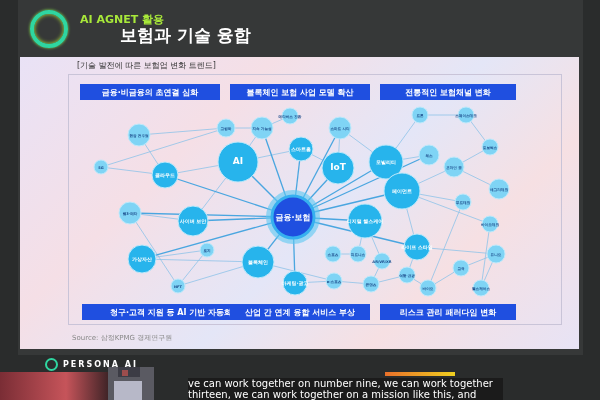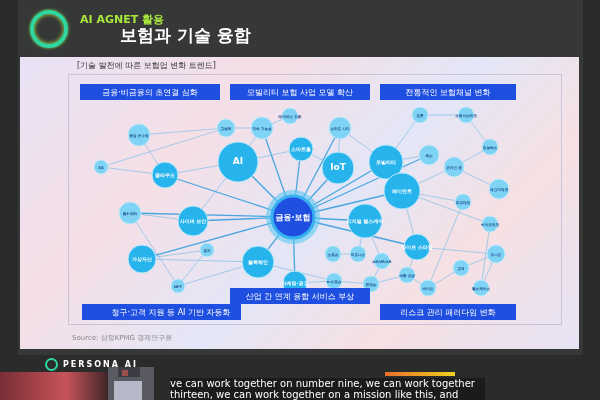--- a/index.html
+++ b/index.html
@@ -5,26 +5,26 @@
   html,body{margin:0;padding:0;}
   body{width:600px;height:400px;overflow:hidden;background:#2a2c2c;font-family:"DejaVu Sans",sans-serif;position:relative;}
   .screen{position:absolute;left:18px;top:0;width:565px;height:355px;background:#363838;}
   .header{position:absolute;left:0;top:0;width:565px;height:55px;}
   .logo-ring{position:absolute;left:12px;top:10px;width:30px;height:30px;border-radius:50%;border:4px solid #2fd6a0;box-shadow:0 0 4px #b7f03a inset,0 0 3px #8cf050;}
   .subtitle{position:absolute;left:62px;top:12px;color:#a8e83a;font-size:11px;font-weight:bold;}
   .title{position:absolute;left:62px;top:24px;color:#fff;font-size:17px;font-weight:bold;margin-left:40px;}
   .slide{position:absolute;left:2px;top:57px;width:559px;height:292px;background:linear-gradient(135deg,#e9e2f6 0%,#f5dfe6 30%,#e4e6f7 55%,#f6e0e3 75%,#e7e3f5 100%);}
   .trend-caption{position:absolute;left:57px;top:3px;font-size:8px;color:#333;}
   .frame{position:absolute;left:48px;top:17px;width:492px;height:249px;border:1px solid #c9c4d8;}
-  .band{position:absolute;height:16px;background:#1f4fe0;color:#fff;font-size:8px;font-weight:normal;display:flex;align-items:center;justify-content:center;}
+  .band{position:absolute;height:16px;background:#1f4fe0;color:#fff;font-size:8px;font-weight:bold;display:flex;align-items:center;justify-content:center;}
   .source{position:absolute;left:52px;top:276px;font-size:7px;color:#888;}
   svg.net{position:absolute;left:0;top:0;}
   .footer-brand{position:absolute;left:45px;top:358px;color:#fff;font-size:8px;letter-spacing:2px;font-weight:bold;display:flex;align-items:center;gap:5px;justify-content:center;}
   .footer-brand .dot{width:9px;height:9px;border-radius:50%;border:2px solid #2fd6a0;}
-  .caption{position:absolute;left:170px;top:378px;width:315px;height:22px;background:rgba(25,25,25,0.85);color:#fff;font-size:10px;line-height:11px;padding-left:0;overflow:hidden;white-space:nowrap;}
+  .caption{position:absolute;left:188px;top:378px;width:315px;height:22px;background:rgba(25,25,25,0.85);color:#fff;font-size:10px;line-height:11px;padding-left:0;overflow:hidden;white-space:nowrap;}
   .avatar{position:absolute;left:108px;top:367px;width:46px;height:33px;background:#5a5a62;}
   .avatar .pix1{position:absolute;left:10px;top:0;width:22px;height:10px;background:#3c3c45;}
   .avatar .pix2{position:absolute;left:14px;top:3px;width:6px;height:6px;background:#9c4d4d;}
   .avatar .pix3{position:absolute;left:6px;top:14px;width:28px;height:19px;background:#b7b8c8;}
   .glow-left{position:absolute;left:0;top:372px;width:110px;height:28px;background:linear-gradient(90deg,#7a2d35,#c6545a 60%,#3a2225);}
   .glow-bar{position:absolute;left:385px;top:372px;width:70px;height:4px;background:linear-gradient(90deg,#e9702a,#f0d020);}
 </style>
 </head>
 <body>
 
@@ -35,21 +35,21 @@
     <div class="logo-ring"></div>
     <div class="subtitle">AI AGNET 활용</div>
     <div class="title">보험과 기술 융합</div>
   </div>
 
   <div class="slide">
     <div class="trend-caption">[기술 발전에 따른 보험업 변화 트렌드]</div>
     <div class="frame"></div>
 
     <div class="band" style="left:60px;top:27px;width:140px;">금융·비금융의 초연결 심화</div>
-    <div class="band" style="left:210px;top:27px;width:140px;">모빌리티 보험 사업 모델 확산</div>
+    <div class="band" style="left:210px;top:27px;width:140px;">블록체인 보험 사업 모델 확산</div>
     <div class="band" style="left:360px;top:27px;width:136px;">전통적인 보험채널 변화</div>
 
     <svg class="net" width="559" height="292" viewBox="18 57 559 292">
         <line x1="236" y1="162" x2="260" y2="128" stroke="#8ec3e8" stroke-width="0.8"></line>
         <line x1="236" y1="162" x2="163" y2="175" stroke="#8ec3e8" stroke-width="0.8"></line>
         <line x1="236" y1="162" x2="191" y2="221" stroke="#8ec3e8" stroke-width="0.8"></line>
         <line x1="236" y1="162" x2="299" y2="149" stroke="#8ec3e8" stroke-width="0.8"></line>
         <line x1="163" y1="175" x2="137" y2="135" stroke="#8ec3e8" stroke-width="0.8"></line>
         <line x1="163" y1="175" x2="99" y2="167" stroke="#8ec3e8" stroke-width="0.8"></line>
         <line x1="137" y1="135" x2="224" y2="128" stroke="#8ec3e8" stroke-width="0.8"></line>
@@ -264,21 +264,21 @@
           <text x="426" y="290" text-anchor="middle" font-size="3.6" font-weight="bold" fill="#1a4a8a" font-family="DejaVu Sans, sans-serif">바이오</text>
         </g>
         <g>
           <circle cx="291" cy="217" r="27" fill="#5cc8f2" opacity="0.6"></circle>
           <circle cx="291" cy="217" r="21" fill="#1f4fe0" stroke="#36b0ef" stroke-width="3"></circle>
           <text x="291" y="220" text-anchor="middle" font-size="8" font-weight="bold" fill="#fff" font-family="DejaVu Sans, sans-serif">금융·보험</text>
         </g>
       </svg>
 
     <div class="band" style="left:62px;top:247px;width:140px;padding-left:19px;">청구·고객 지원 등 AI 기반 자동화</div>
-    <div class="band" style="left:210px;top:231px;width:140px;">산업 간 연계 융합 서비스 부상</div>
+    <div class="band" style="left:210px;top:247px;width:140px;">산업 간 연계 융합 서비스 부상</div>
     <div class="band" style="left:360px;top:247px;width:136px;">리스크 관리 패러다임 변화</div>
 
     <div class="source">Source: 삼정KPMG 경제연구원</div>
   </div>
 </div>
 
 <div class="footer-brand">
   <span class="dot"></span>
   <span>PERSONA AI</span>
 </div>

